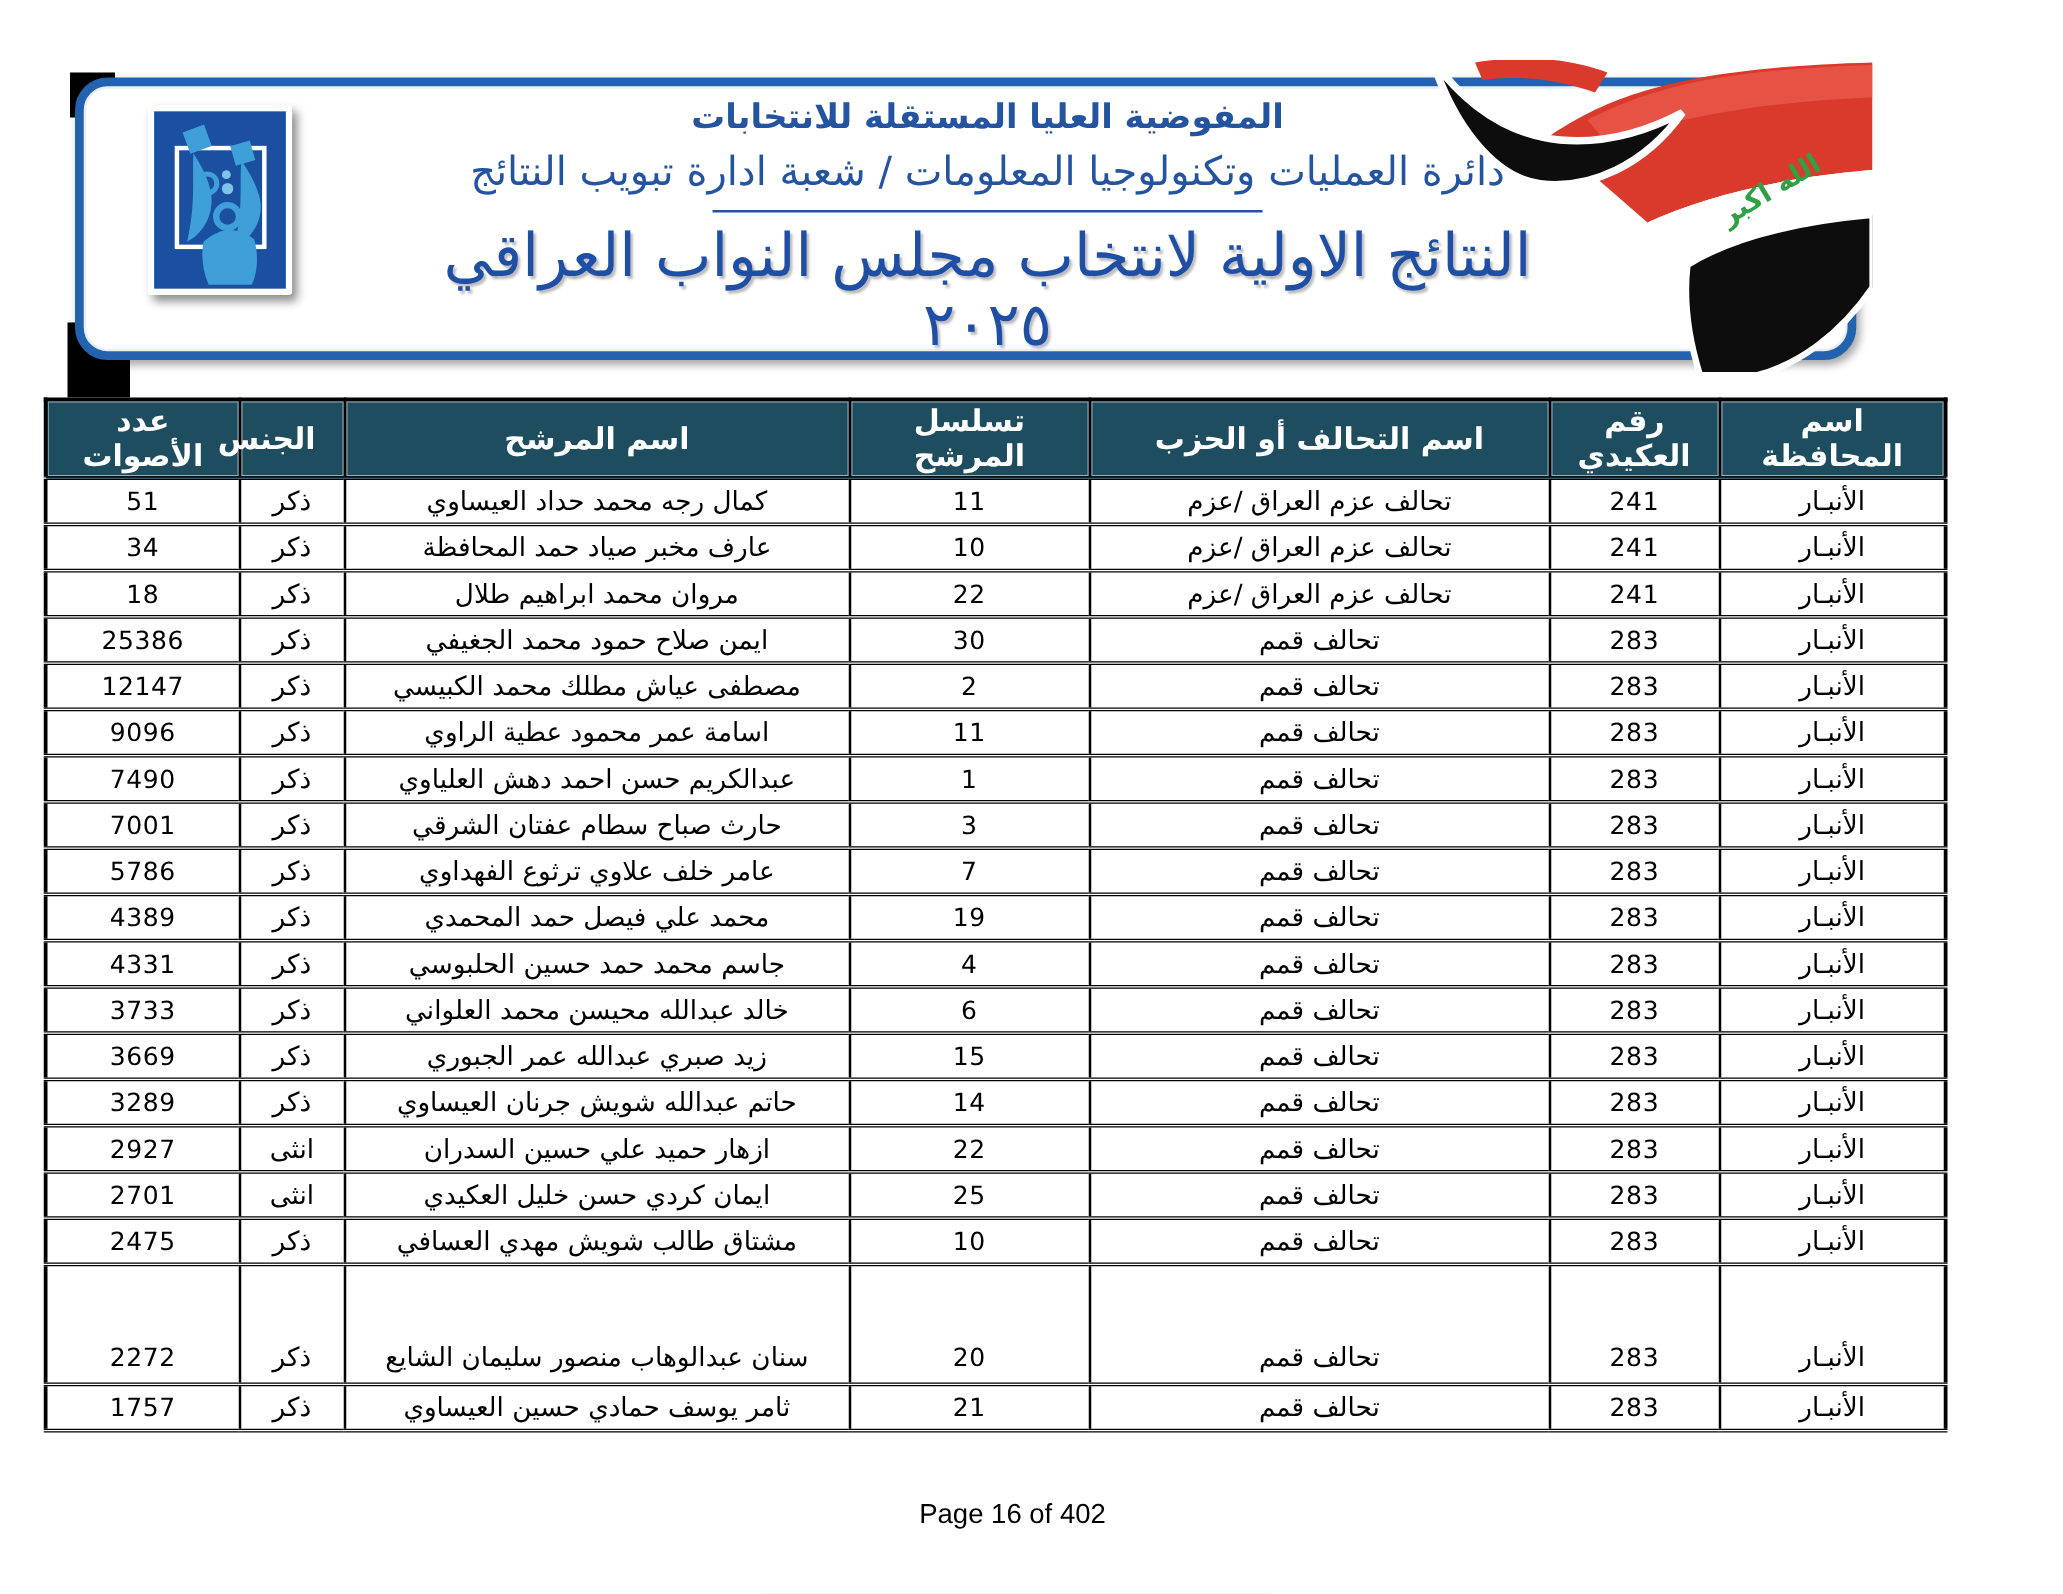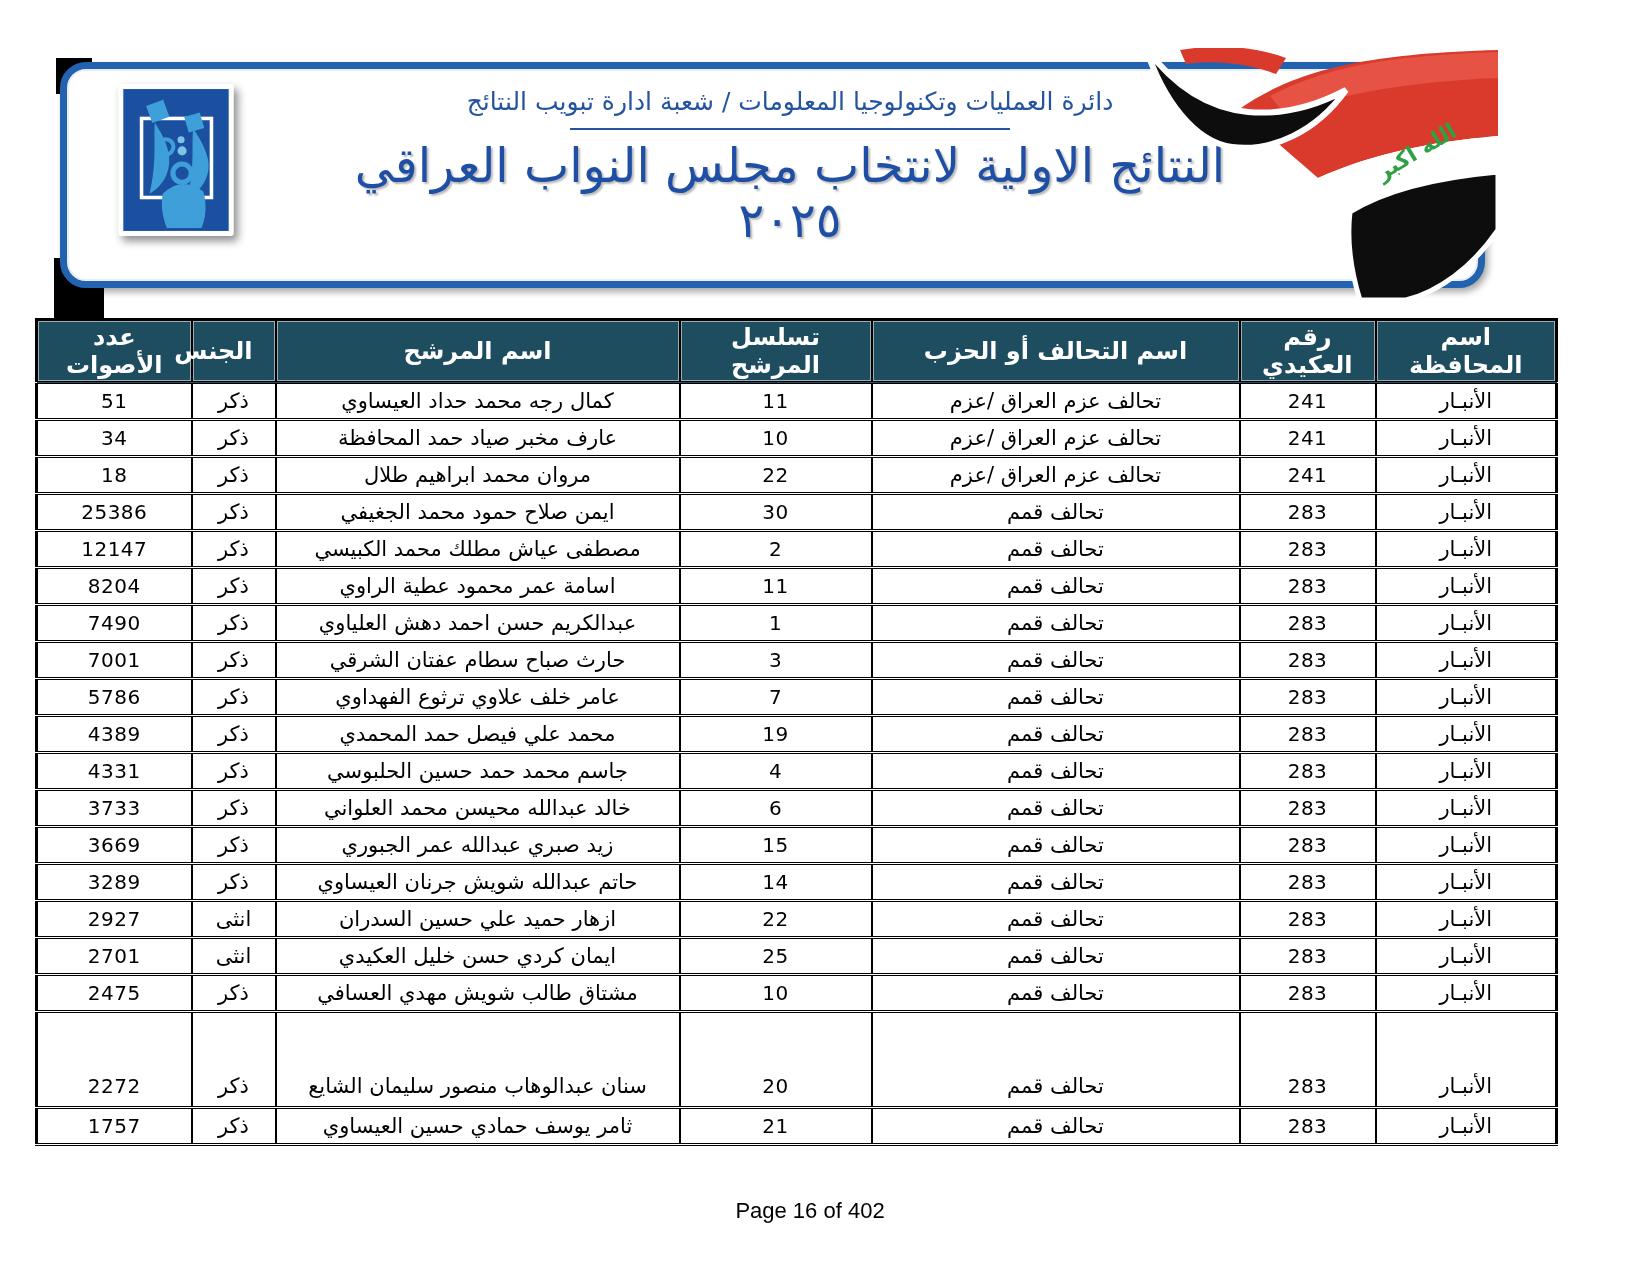--- a/index.html
+++ b/index.html
@@ -19,21 +19,21 @@
   }
   .logo{
     position:absolute;left:118px;top:84px;width:116px;height:152px;z-index:3;
     filter:drop-shadow(4px 5px 4px rgba(0,0,0,0.45));
   }
   .banner-text{
     position:absolute;left:330px;top:78px;width:920px;z-index:3;
     text-align:center;color:#24549f;direction:rtl;
   }
   .org-line1{font-size:27px;font-weight:600;letter-spacing:0;}
-  .org-line2{font-size:25px;font-weight:500;margin-top:9px;}
+  .org-line2{font-size:32px;font-weight:500;margin-top:9px;}
   .org-rule{width:440px;height:2px;background:#24549f;margin:12px auto 8px;}
   .main-title{
     font-size:48px;font-weight:normal;color:#1f4fa5;line-height:1.15;
     text-shadow:2px 2px 2px rgba(60,60,60,0.35);
   }
   .flag{position:absolute;left:1120px;top:48px;width:378px;height:252px;z-index:4;}
   
   .results-table{
     position:absolute;left:35px;top:318px;width:1520px;z-index:1;
     border-collapse:collapse;direction:rtl;table-layout:fixed;
@@ -79,20 +79,21 @@
     <path d="M36,38 C35,58 38,78 31,108 C46,100 52,84 50,70 C48,57 41,46 36,38 Z" fill="#3f9fd8"></path>
     <path d="M74,44 C72,62 76,82 68,112 C86,104 92,86 88,72 C84,58 77,49 74,44 Z" fill="#3f9fd8"></path>
     <circle cx="47" cy="62" r="7.5" fill="none" stroke="#3f9fd8" stroke-width="4"></circle>
     <circle cx="63" cy="88" r="9" fill="none" stroke="#3f9fd8" stroke-width="5"></circle>
     <circle cx="62" cy="55" r="3.5" fill="#7cc4e8"></circle>
     <circle cx="63" cy="66" r="4.5" fill="#7cc4e8"></circle>
     <path d="M44,108 C58,96 70,96 84,106 C88,120 86,134 82,142 L48,142 C43,130 42,118 44,108 Z" fill="#3f9fd8"></path>
   </svg>
 
   <div class="banner-text">
+    <div class="org-line1">المفوضية العليا المستقلة للانتخابات</div>
     <div class="org-line2">دائرة العمليات وتكنولوجيا المعلومات / شعبة ادارة تبويب النتائج</div>
     <div class="org-rule"></div>
     <div class="main-title">النتائج الاولية لانتخاب مجلس النواب العراقي ٢٠٢٥</div>
   </div>
 
   <svg class="flag" viewBox="0 0 378 252">
 
     <path d="M118,62 C170,26 232,6 378,2 L378,88 C302,94 242,110 198,130 C168,104 142,81 118,62 Z" fill="#d93a2b"></path>
     <path d="M150,48 C205,20 260,8 378,4 L378,30 C280,34 215,48 165,66 Z" fill="#e8594a" opacity="0.8"></path>
 
@@ -174,21 +175,21 @@
           <td>ذكر</td>
           <td class="num">12147</td>
         </tr>
         <tr>
           <td>الأنبـار</td>
           <td class="num">283</td>
           <td>تحالف قمم</td>
           <td class="num">11</td>
           <td>اسامة عمر محمود عطية الراوي</td>
           <td>ذكر</td>
-          <td class="num">8204</td>
+          <td class="num">9096</td>
         </tr>
         <tr>
           <td>الأنبـار</td>
           <td class="num">283</td>
           <td>تحالف قمم</td>
           <td class="num">1</td>
           <td>عبدالكريم حسن احمد دهش العلياوي</td>
           <td>ذكر</td>
           <td class="num">7490</td>
         </tr>

